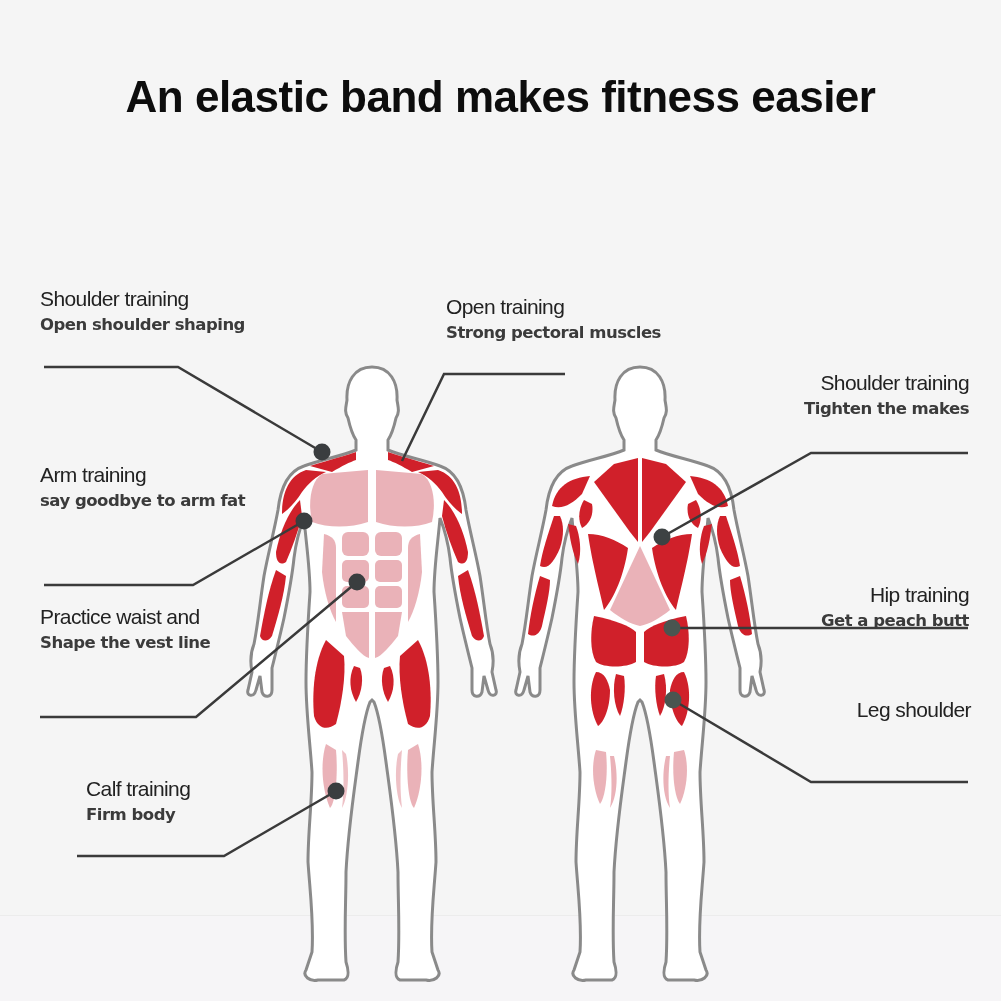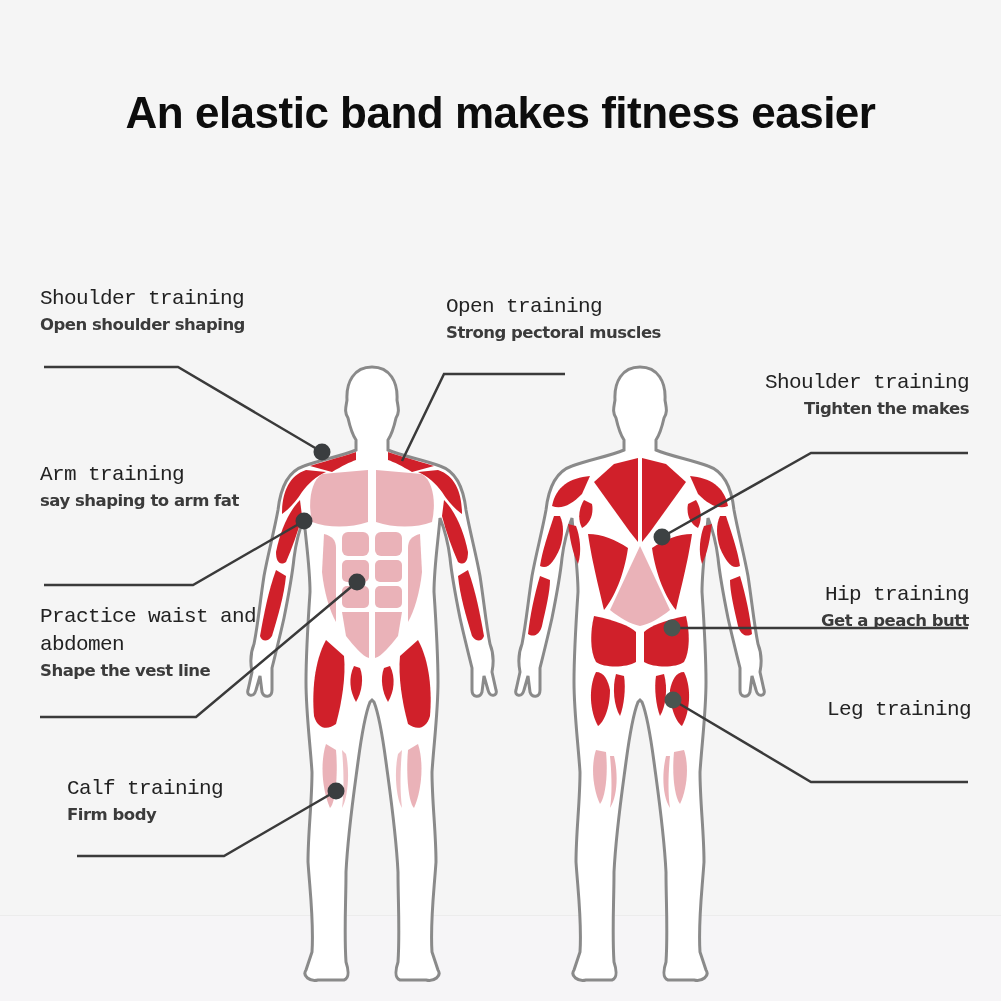--- a/index.html
+++ b/index.html
@@ -4,31 +4,31 @@
 <style>
   html, body { margin: 0; padding: 0; }
   body {
     width: 1001px; height: 1001px;
     background: #f5f5f5;
     position: relative;
     overflow: hidden;
     font-family: "Liberation Sans", "DejaVu Sans", sans-serif;
   }
   .title {
-    position: absolute; left: 0; top: 88px; width: 1001px;
+    position: absolute; left: 0; top: 72px; width: 1001px;
     text-align: center;
     font-family: "Liberation Sans", sans-serif;
     font-weight: bold;
     font-size: 44px;
     letter-spacing: -0.5px;
     color: #0d0d0d;
   }
   .label { position: absolute; color: #2a2a2a; }
   .label .head {
-    font-family: Liberation Mono, monospace;
+    font-family: Liberation Sans, sans-serif;
     font-size: 21px; color: #222; letter-spacing: -0.6px;
     line-height: 28px; white-space: nowrap;
   }
   .label .sub {
     font-family: "DejaVu Sans", sans-serif;
     font-size: 16.5px; color: #3b3b3b; letter-spacing: -0.5px;
     line-height: 24px; white-space: nowrap; font-weight: bold;
   }
   .label.right { text-align: right; }
   .figure-svg { position: absolute; left: 0; top: 0; }
@@ -43,51 +43,50 @@
 
 <div class="title">An elastic band makes fitness easier</div>
 
 <div class="label" style="left:40px; top:285px;">
   <div class="head">Shoulder training</div>
   <div class="sub">Open shoulder shaping</div>
 </div>
 
 <div class="label" style="left:40px; top:461px;">
   <div class="head">Arm training</div>
-  <div class="sub">say shaping to arm fat</div>
+  <div class="sub">say goodbye to arm fat</div>
 </div>
 
 <div class="label" style="left:40px; top:603px;">
   <div class="head">Practice waist and</div>
-  <div class="head">abdomen</div>
   <div class="sub" style="">Shape the vest line</div>
 </div>
 
-<div class="label" style="left:67px; top:775px;">
+<div class="label" style="left:86px; top:775px;">
   <div class="head">Calf training</div>
   <div class="sub">Firm body</div>
 </div>
 
 <div class="label" style="left:446px; top:293px;">
   <div class="head">Open training</div>
   <div class="sub">Strong pectoral muscles</div>
 </div>
 
 <div class="label right" style="right:32px; top:369px;">
   <div class="head">Shoulder training</div>
   <div class="sub">Tighten the makes</div>
 </div>
 
 <div class="label right" style="right:32px; top:549px;margin-top:32px;">
   <div class="head">Hip training</div>
   <div class="sub">Get a peach butt</div>
 </div>
 
 <div class="label right" style="right:30px; top:696px;">
-  <div class="head">Leg training</div>
+  <div class="head">Leg shoulder</div>
 </div>
 
 <div class="bottom-band"></div>
 
 <svg class="figure-svg" width="1001" height="1001" viewBox="0 0 1001 1001">
   <defs>
 
     <path id="body-outline" d="
       M 0 -265
       C -18 -265 -26 -250 -25 -232

